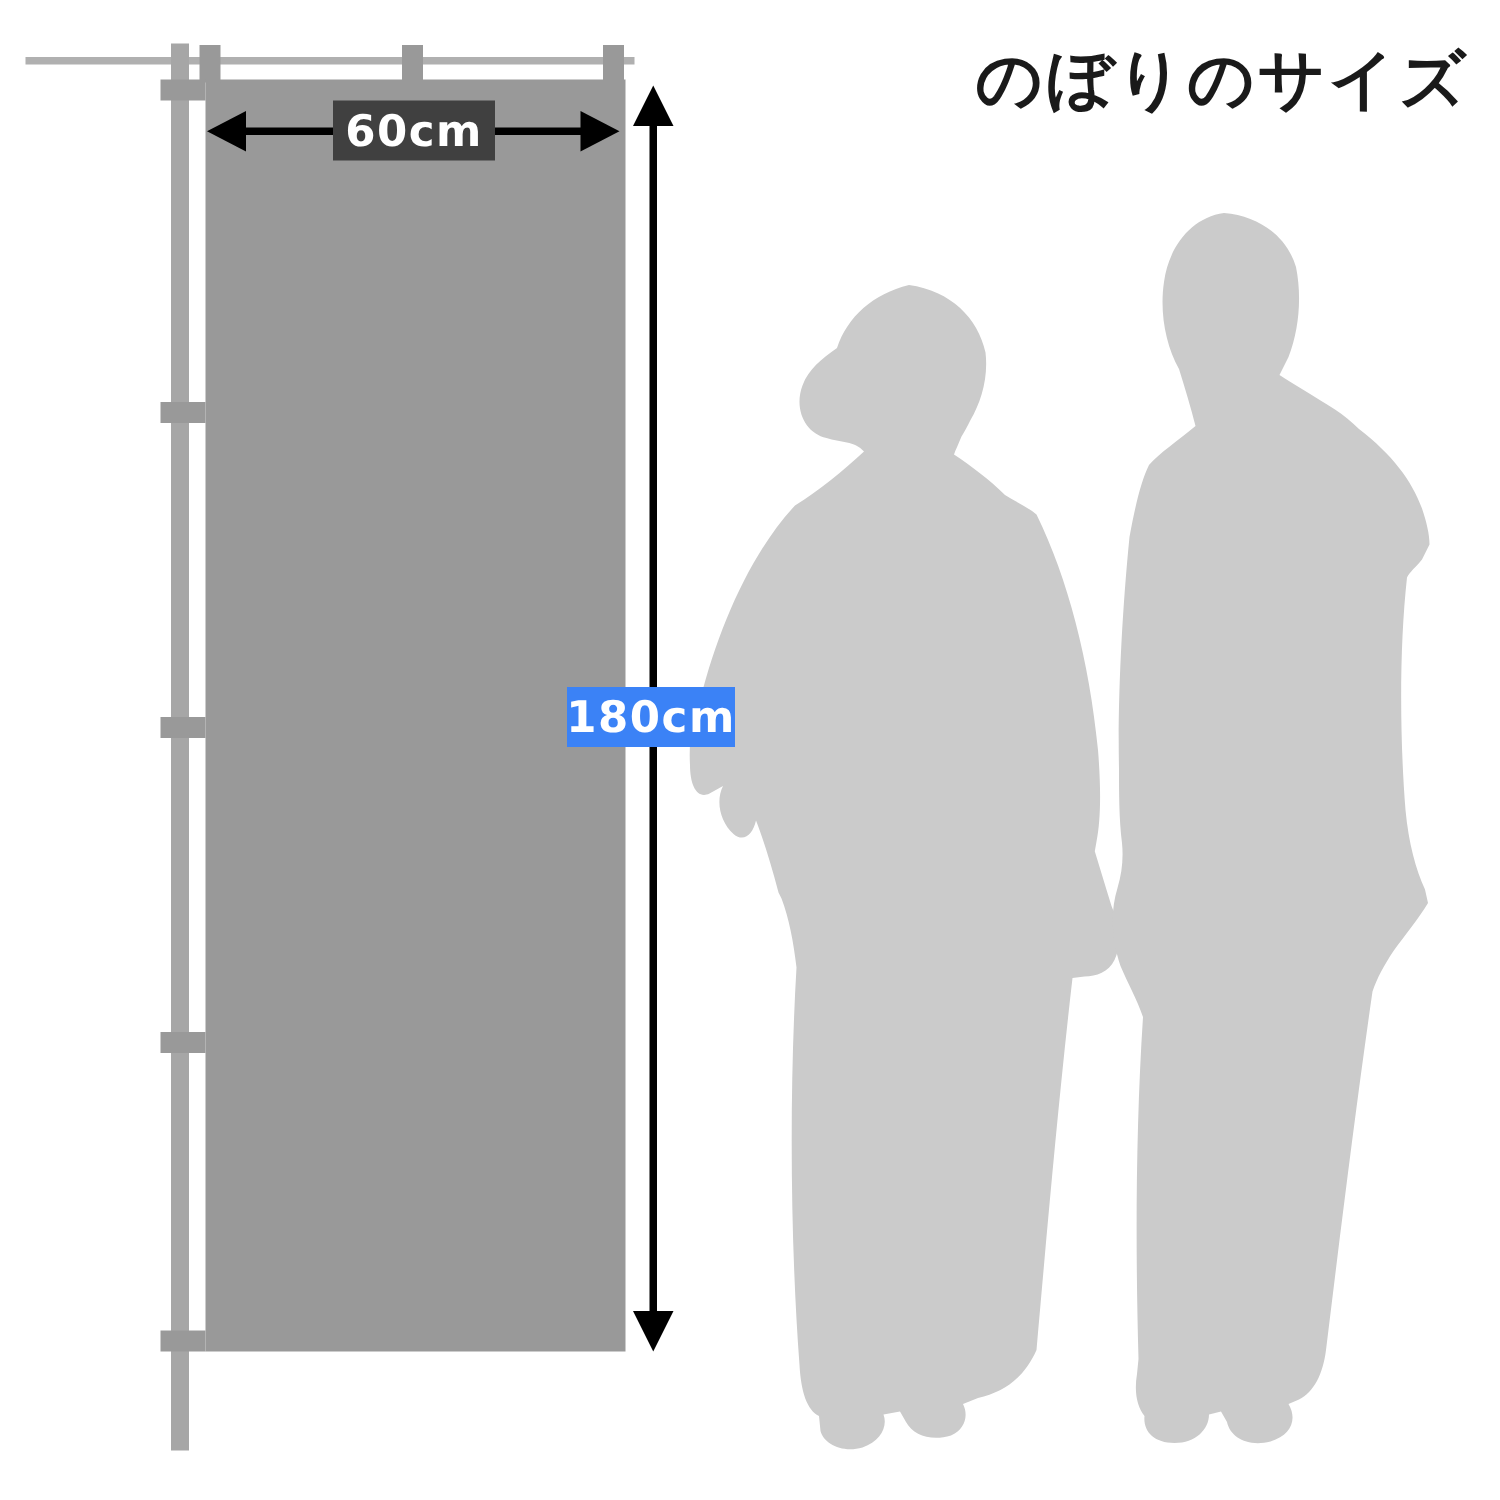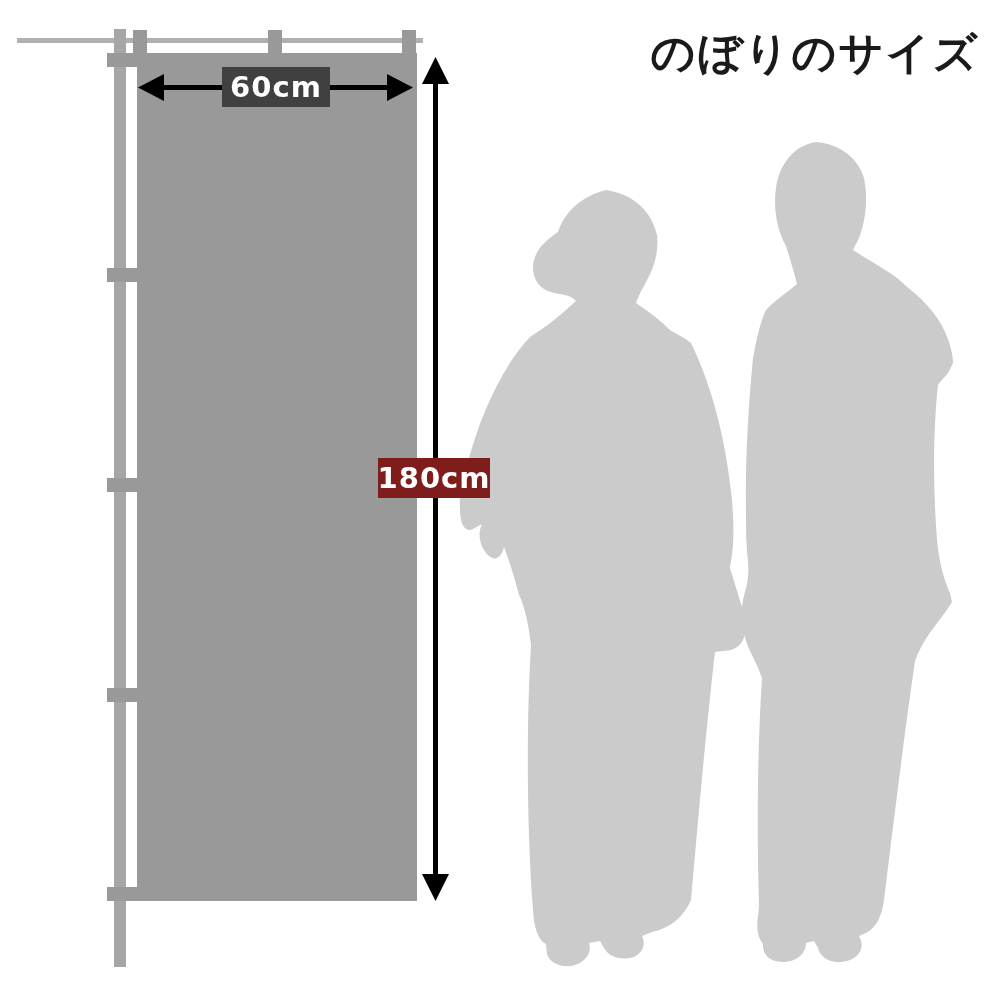--- a/index.html
+++ b/index.html
@@ -151,17 +151,17 @@
     </g>
 
     <g fill="#000000">
       <rect x="433" y="74" width="5" height="810"></rect>
       <polygon points="435.5,57 422,84 449,84"></polygon>
       <polygon points="435.5,901 422,874 449,874"></polygon>
     </g>
   </svg>
 
   <div id="width-label" class="dim-label" title="60cm" style="background: #404040; color: rgb(255, 255, 255);">60cm</div>
-  <div id="height-label" class="dim-label" style="background: #7f1d1d; color: rgb(255, 255, 255);">180cm</div>
+  <div id="height-label" class="dim-label" style="background: #3b82f6; color: rgb(255, 255, 255);">180cm</div>
 
   <div id="page-title" style="color: rgb(26, 26, 26);">のぼりのサイズ</div>
 
 </div>
 
 </body></html>

